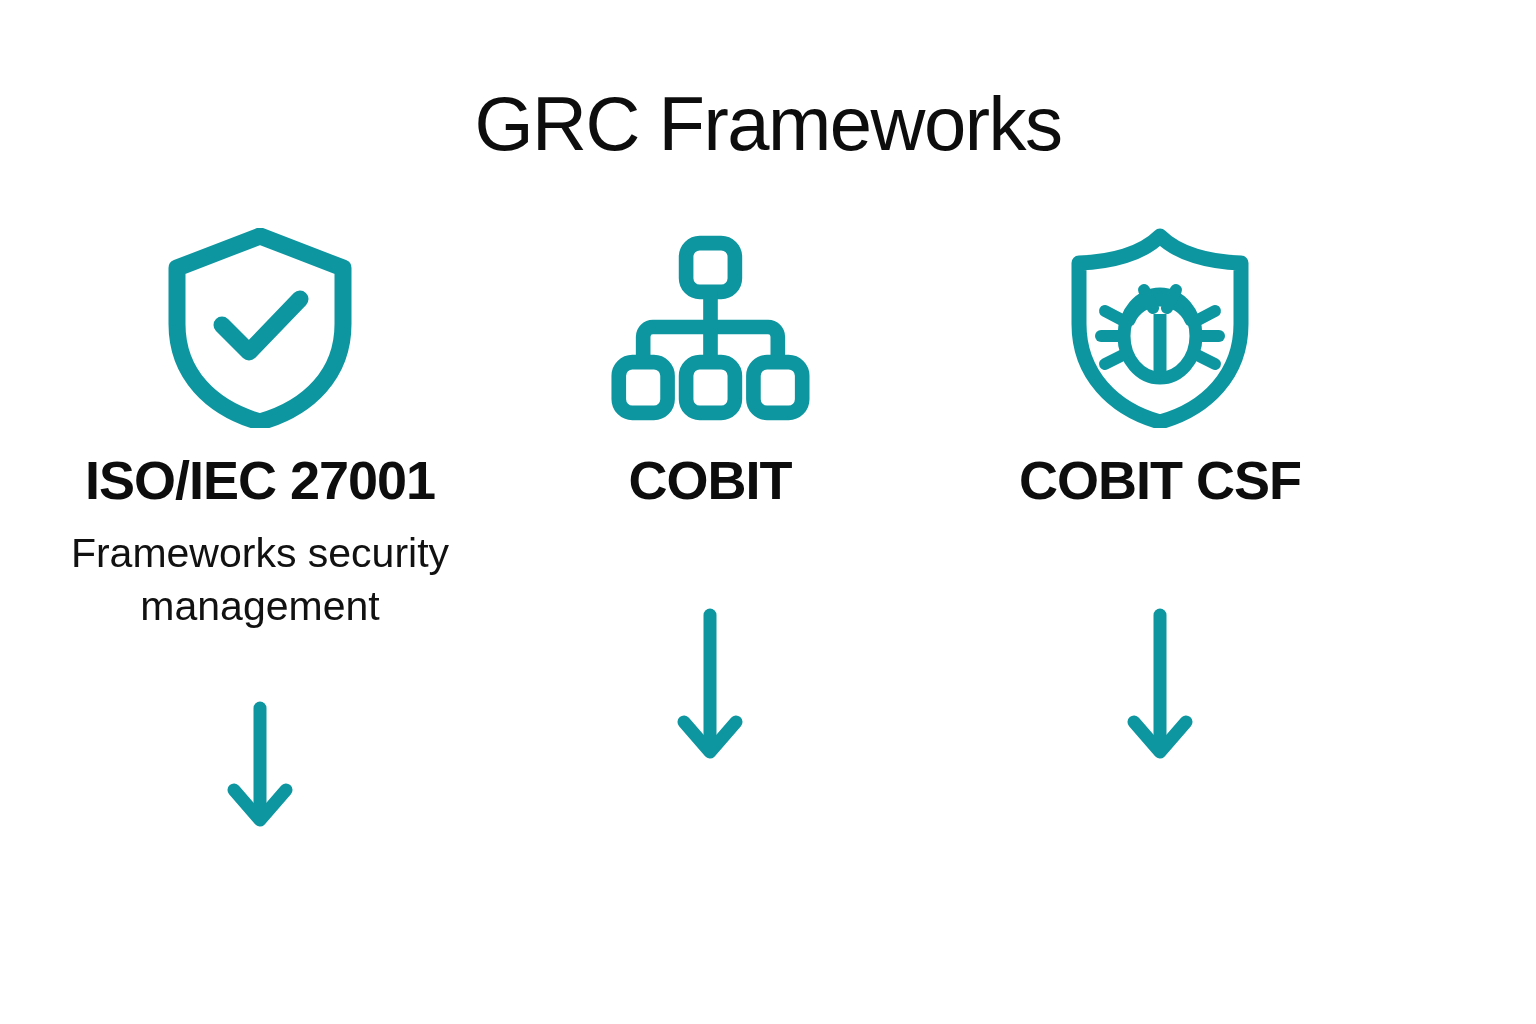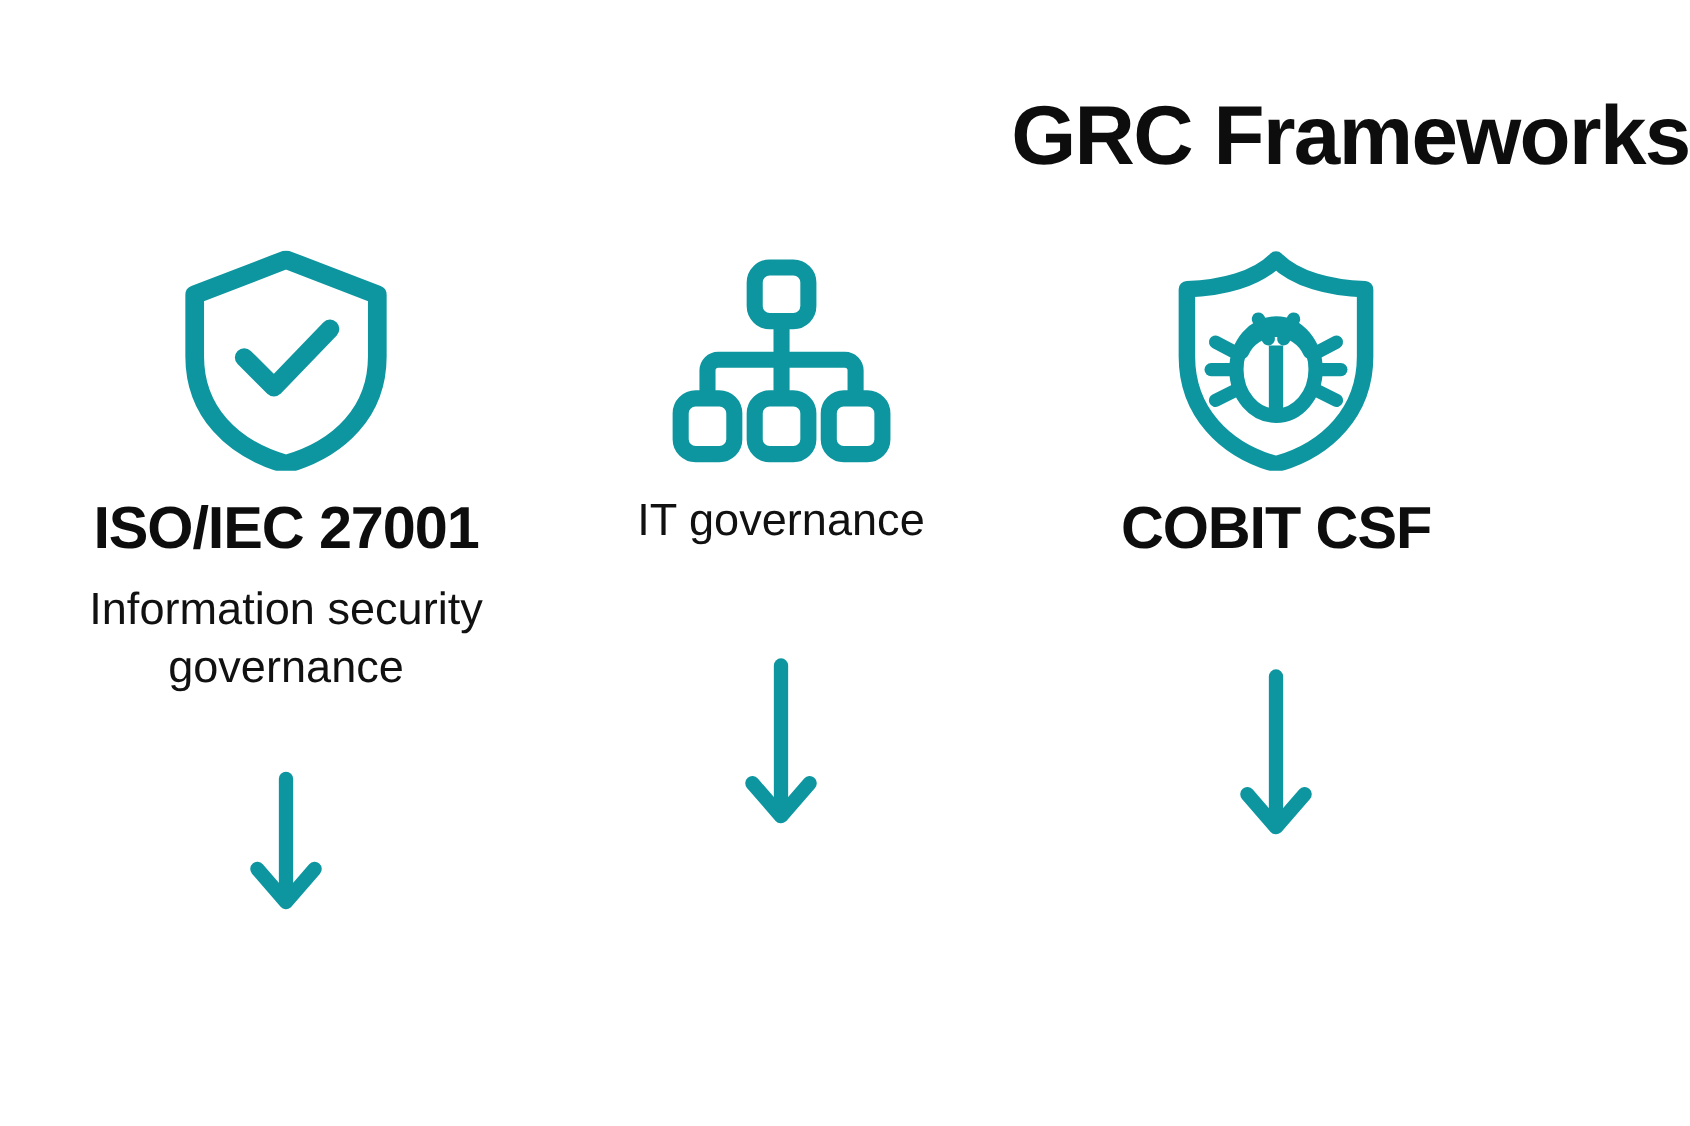--- a/index.html
+++ b/index.html
@@ -18,23 +18,23 @@
   .page {
     position: absolute;
     inset: 0;
     background: #ffffff;
   }
   .title {
     position: absolute;
     left: 0;
     top: 86px;
     width: 1536px;
-    text-align: right;
+    text-align: center;
     font-size: 76px;
-    font-weight: bold;
+    font-weight: normal;
     letter-spacing: -1.5px;
     color: #0d0d0d;
     line-height: 1;
     white-space: nowrap;
   }
   .columns {
     position: absolute;
     left: 0;
     top: 228px;
     width: 1420px;
@@ -101,42 +101,42 @@
   <div class="columns">
 
     <div class="col col-1">
       <div class="icon-wrap">
         <svg width="186" height="200" viewBox="0 0 186 200" fill="none" xmlns="http://www.w3.org/2000/svg" aria-hidden="true">
           <path d="M93 8 L176 40 L176 96 C176 146 142 180 93 194 C44 180 10 146 10 96 L10 40 Z" stroke="#0e96a0" stroke-width="17" stroke-linejoin="round" stroke-linecap="round" fill="none"></path>
           <path d="M55 97 L82 124 L133 71" stroke="#0e96a0" stroke-width="17" stroke-linecap="round" stroke-linejoin="round" fill="none"></path>
         </svg>
       </div>
       <div class="framework-name">ISO/IEC 27001</div>
-      <div class="framework-desc">Information security governance</div>
+      <div class="framework-desc">Frameworks security management</div>
       <div class="arrow-wrap">
         <svg width="70" height="130" viewBox="0 0 70 130" fill="none" xmlns="http://www.w3.org/2000/svg" aria-hidden="true">
           <path d="M35 8 L35 118" stroke="#0e96a0" stroke-width="13" stroke-linecap="round" fill="none"></path>
           <path d="M9 90 L35 120 L61 90" stroke="#0e96a0" stroke-width="13" stroke-linecap="round" stroke-linejoin="round" fill="none"></path>
         </svg>
       </div>
     </div>
 
     <div class="col col-2">
       <div class="icon-wrap">
         <svg width="205" height="190" viewBox="0 0 205 190" fill="none" xmlns="http://www.w3.org/2000/svg" aria-hidden="true">
           <rect x="78" y="8" width="50" height="50" rx="14" stroke="#0e96a0" stroke-width="15" fill="none"></rect>
           <path d="M103 58 L103 94" stroke="#0e96a0" stroke-width="15" stroke-linecap="butt" fill="none"></path>
           <path d="M34 131 L34 104 A10 10 0 0 1 44 94 L162 94 A10 10 0 0 1 172 104 L172 131" stroke="#0e96a0" stroke-width="15" stroke-linecap="butt" stroke-linejoin="round" fill="none"></path>
           <path d="M103 94 L103 131" stroke="#0e96a0" stroke-width="15" stroke-linecap="butt" fill="none"></path>
           <rect x="9" y="130" width="50" height="52" rx="14" stroke="#0e96a0" stroke-width="15" fill="none"></rect>
           <rect x="78" y="130" width="50" height="52" rx="14" stroke="#0e96a0" stroke-width="15" fill="none"></rect>
           <rect x="147" y="130" width="50" height="52" rx="14" stroke="#0e96a0" stroke-width="15" fill="none"></rect>
         </svg>
       </div>
-      <div class="framework-desc">IT governance</div>
+      <div class="framework-name">COBIT</div>
       <div class="arrow-wrap">
         <svg width="70" height="155" viewBox="0 0 70 155" fill="none" xmlns="http://www.w3.org/2000/svg" aria-hidden="true">
           <path d="M35 8 L35 143" stroke="#0e96a0" stroke-width="13" stroke-linecap="round" fill="none"></path>
           <path d="M9 115 L35 145 L61 115" stroke="#0e96a0" stroke-width="13" stroke-linecap="round" stroke-linejoin="round" fill="none"></path>
         </svg>
       </div>
     </div>
 
     <div class="col col-3">
       <div class="icon-wrap">

